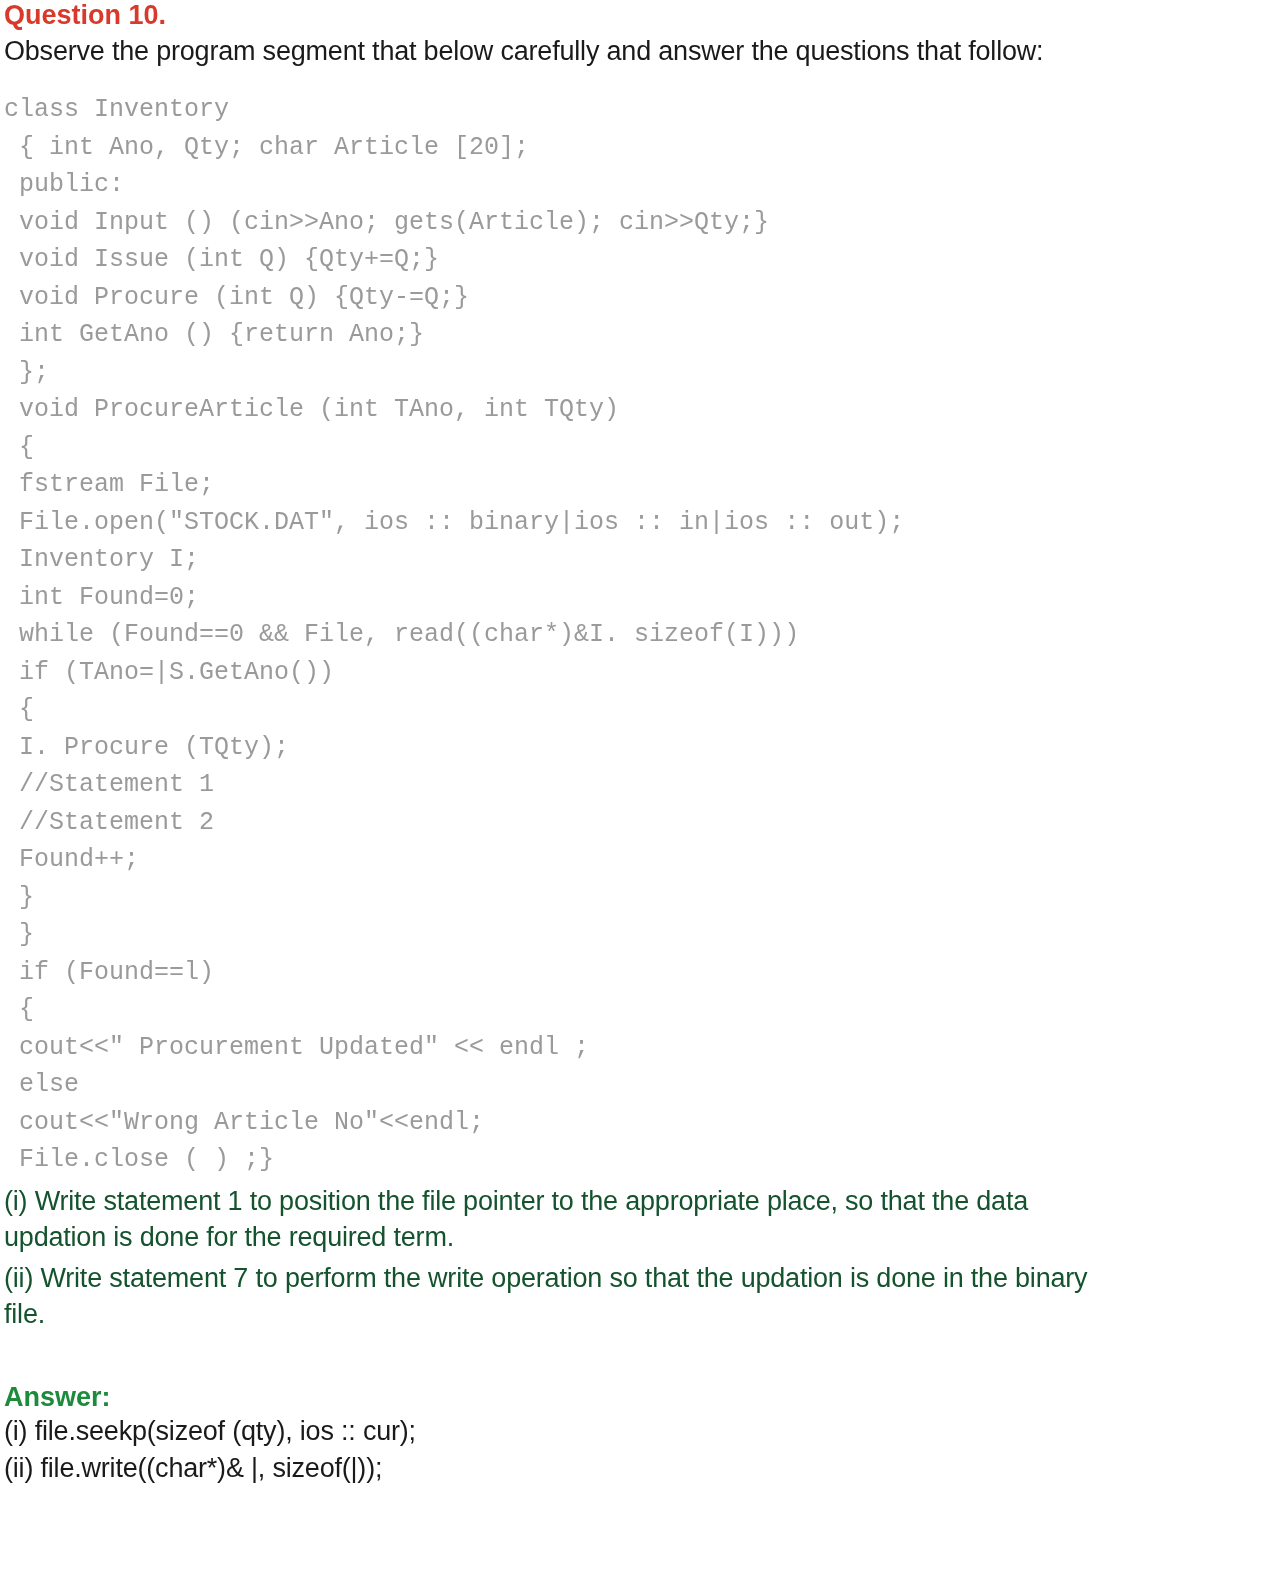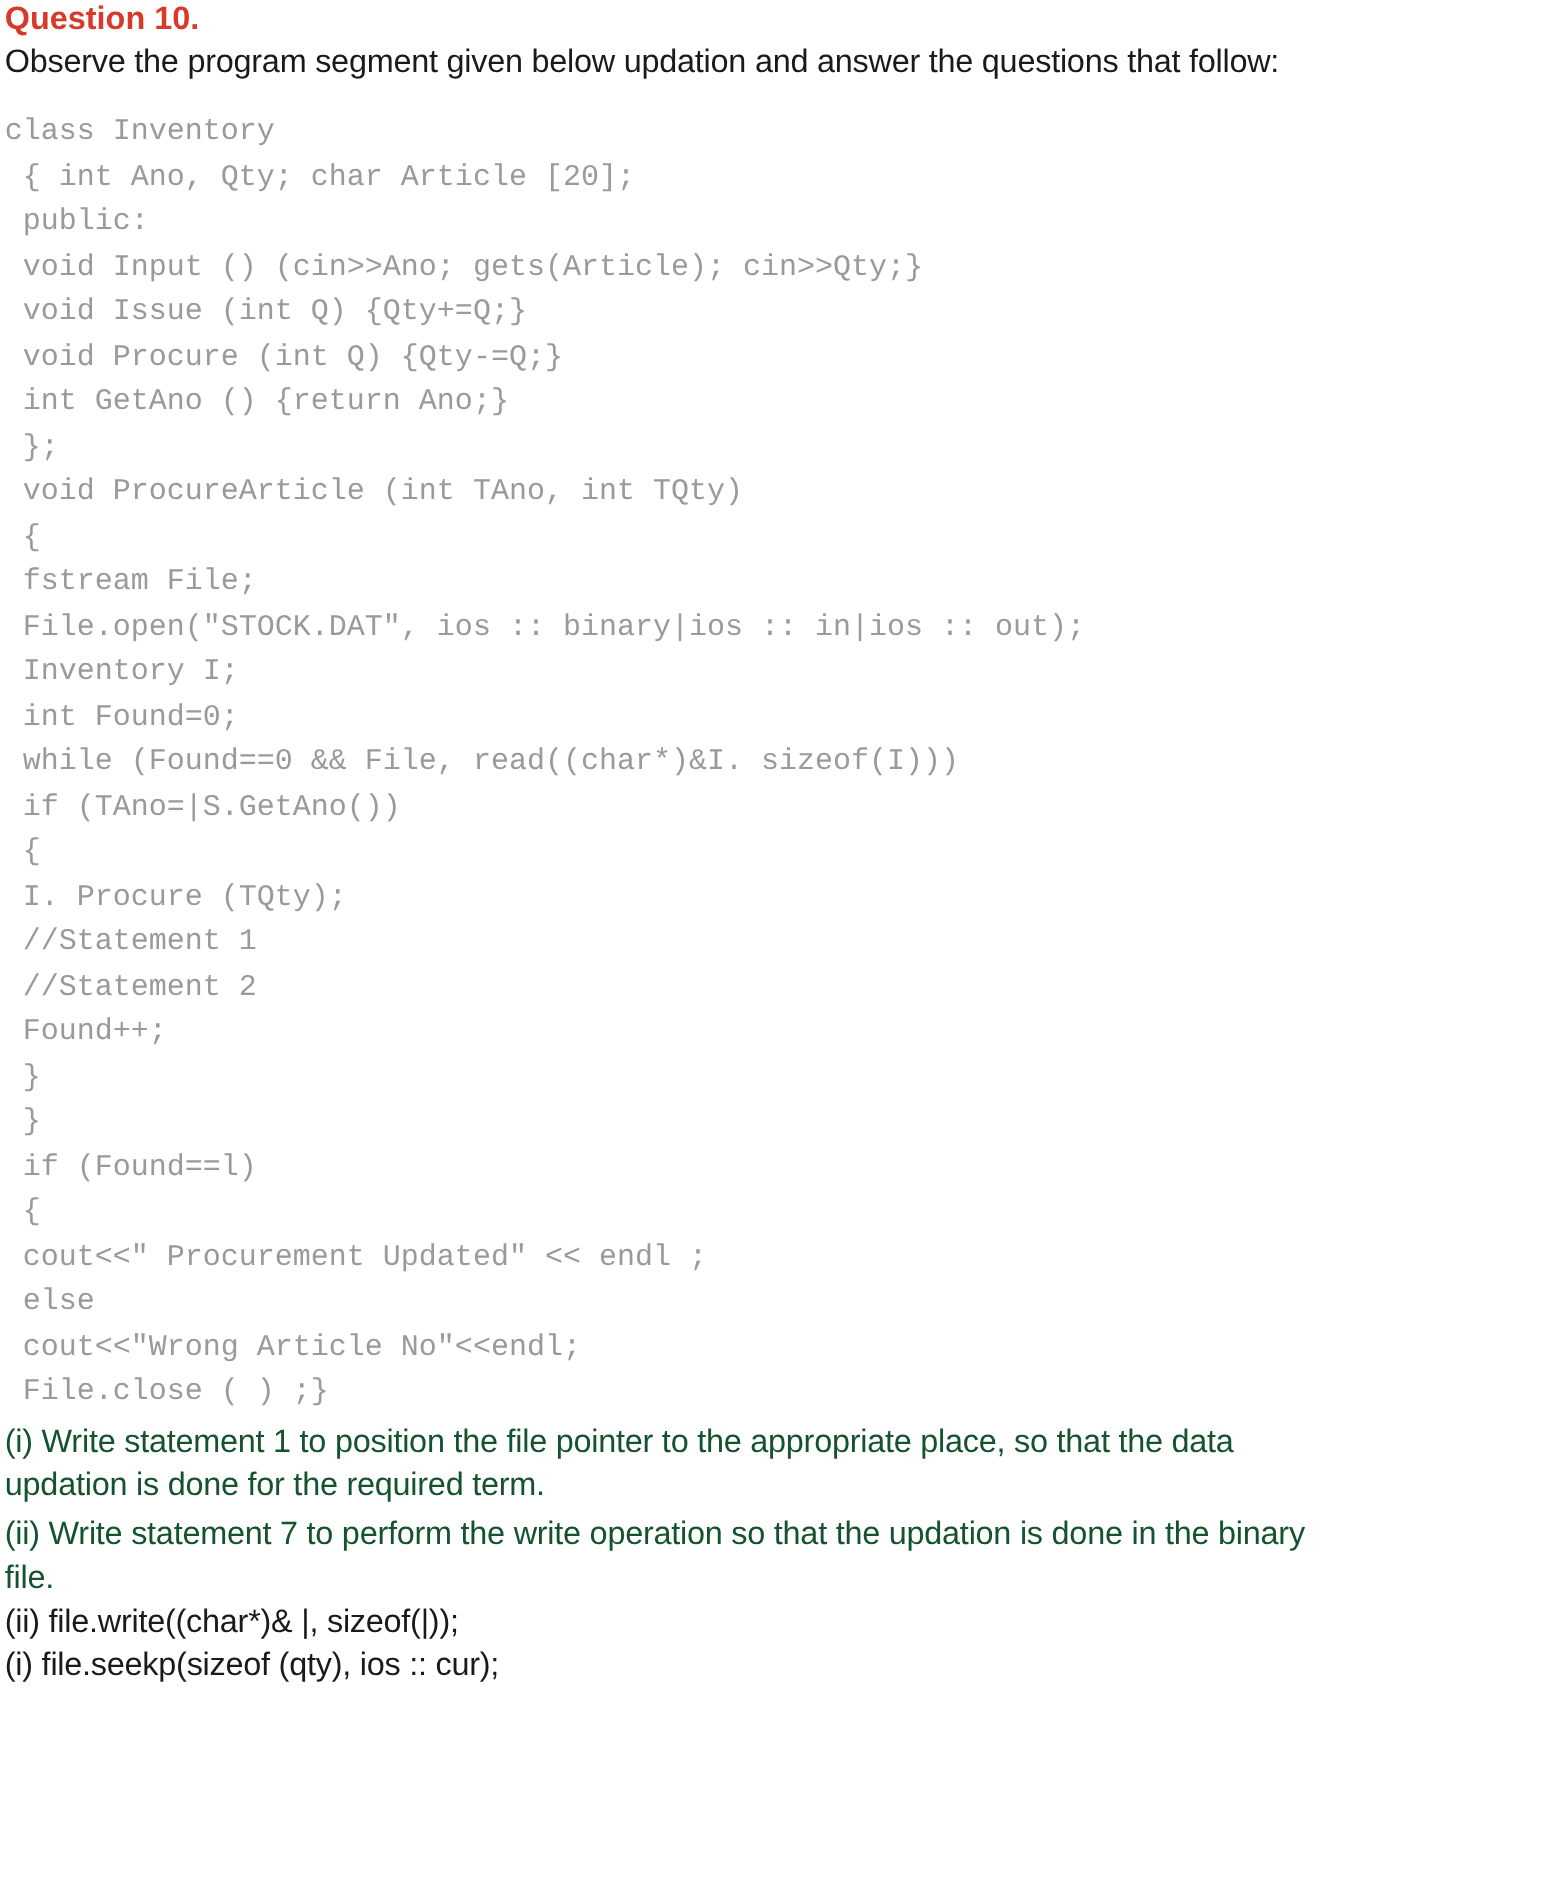--- a/index.html
+++ b/index.html
@@ -63,21 +63,21 @@
     letter-spacing: -0.2px;
   }
 </style>
 </head>
 <body>
 
 <div class="page">
 
   <h1 class="q-title">Question 10.</h1>
 
-  <p class="q-intro">Observe the program segment given below updation and answer the questions that follow:</p>
+  <p class="q-intro">Observe the program segment that below carefully and answer the questions that follow:</p>
 
   <pre class="code-block">class Inventory
  { int Ano, Qty; char Article [20];
  public:
  void Input () (cin&gt;&gt;Ano; gets(Article); cin&gt;&gt;Qty;}
  void Issue (int Q) {Qty+=Q;}
  void Procure (int Q) {Qty-=Q;}
  int GetAno () {return Ano;}
  };
  void ProcureArticle (int TAno, int TQty)
@@ -98,17 +98,18 @@
  if (Found==l)
  {
  cout&lt;&lt;" Procurement Updated" &lt;&lt; endl ;
  else
  cout&lt;&lt;"Wrong Article No"&lt;&lt;endl;
  File.close ( ) ;}</pre>
 
   <p class="sub-q">(i) Write statement 1 to position the file pointer to the appropriate place, so that the data updation is done for the required term.</p>
   <p class="sub-q">(ii) Write statement 7 to perform the write operation so that the updation is done in the binary file.</p>
 
+  <h2 class="answer-head">Answer:</h2>
 
+  <p class="answer-line">(i) file.seekp(sizeof (qty), ios :: cur);</p>
   <p class="answer-line">(ii) file.write((char*)&amp; |, sizeof(|));</p>
-  <p class="answer-line">(i) file.seekp(sizeof (qty), ios :: cur);</p>
 
 </div>
 
 </body></html>

